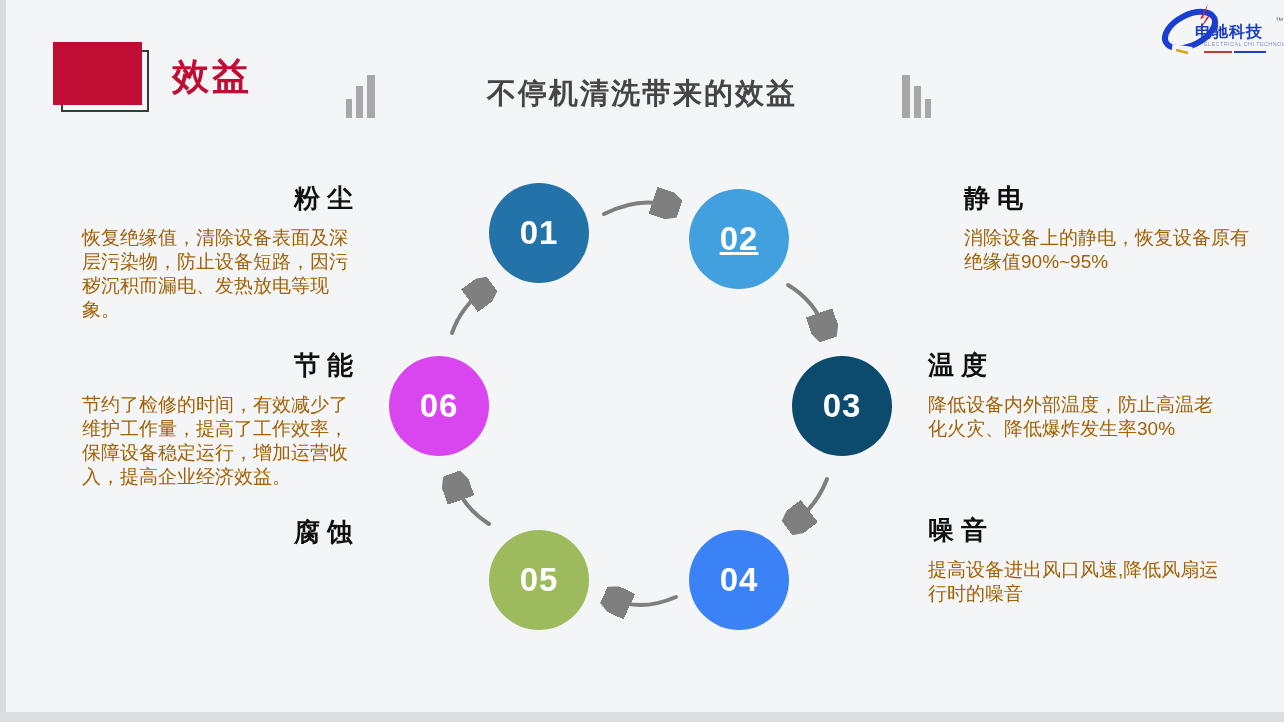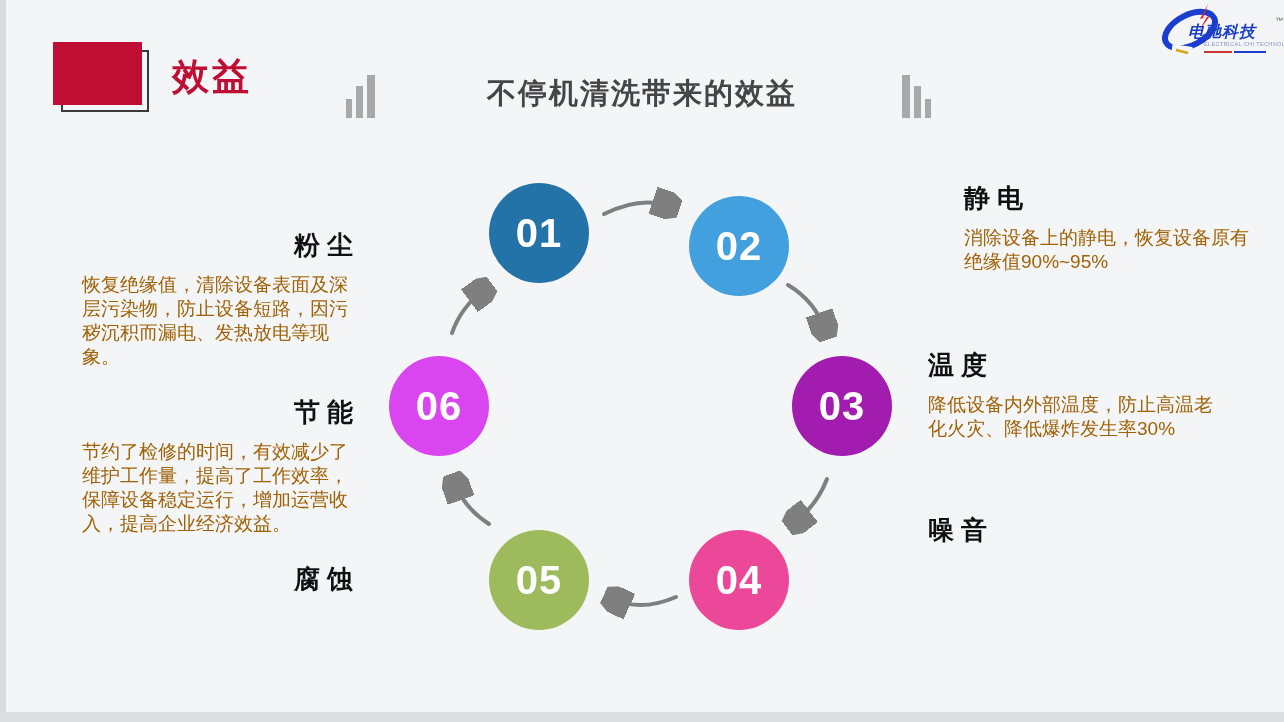--- a/index.html
+++ b/index.html
@@ -21,42 +21,42 @@
   .bars span { display:block; background:#a8a8a8; }
   .bars-left  { left:346px; top:75px; }
   .bars-right { left:902px; top:75px; }
   .bar-s { width:6px; height:19px; }
   .bar-m { width:7px; height:32px; }
   .bar-l { width:8px; height:43px; }
 
   
   .logo { position:absolute; left:1162px; top:2px; width:120px; height:58px; }
   .logo svg { position:absolute; left:0; top:0; }
-  .logo-brand { position:absolute; left:26px; top:20px; font-size:16px; font-weight:bold; font-style:italic; color:#1b3fc4; letter-spacing:1px; white-space:nowrap;text-align:center; }
+  .logo-brand { position:absolute; left:33px; top:20px; font-size:16px; font-weight:bold; color:#1b3fc4; letter-spacing:1px; white-space:nowrap;text-align:center; }
   .logo-tm { position:absolute; left:113px; top:14px; font-size:8px; color:#666; }
   .logo-caption { position:absolute; left:42px; top:39px; font-size:5.5px; color:#8a93c9; letter-spacing:.4px; white-space:nowrap; }
 
   
-  .circle { position:absolute; width:100px; height:100px; border-radius:50%; display:flex; align-items:center; justify-content:center; color:#fff; font-size:40px; font-weight:bold; letter-spacing:1px; }
+  .circle { position:absolute; width:100px; height:100px; border-radius:50%; display:flex; align-items:center; justify-content:center; color:#fff; font-size:33px; font-weight:bold; letter-spacing:1px; }
   .c0 { left:489px; top:183px; }
-  .c1 { left:689px; top:196px; }
+  .c1 { left:689px; top:189px;text-decoration:underline; }
   .c2 { left:792px; top:356px; }
   .c3 { left:689px; top:530px; }
   .c4 { left:489px; top:530px; }
   .c5 { left:389px; top:356px; }
 
   .arrows { position:absolute; left:0; top:0; }
   .arrows path { stroke:#7f7f7f; stroke-width:4; fill:none; stroke-linecap:round; }
 
   
   .blk { position:absolute; }
   .blk h3 { font-size:26px; font-weight:bold; color:#101010; letter-spacing:7px; margin-bottom:10px; }
   .blk p  { font-size:19px; color:#a16207; line-height:24px; }
   .blk-left  { width:274px; left:82px; }
-  .blk-left h3 { text-align:right; margin-right:-4px;margin-top:47px; }
+  .blk-left h3 { text-align:right; margin-right:-4px; }
   .blk-right { width:300px; left:928px; }
   .b-dust { top:181px; }
   .b-save { top:348px; }
   .b-corr { top:515px; }
   .b-stat { top:181px;margin-left:36px; }
   .b-temp { top:348px; }
   .b-nois { top:513px; }
 </style>
 </head>
 <body>
@@ -102,22 +102,22 @@
     <path d="M604,214 Q640,196 670,206" marker-end="url(#ah)"></path>
     <path d="M788,285 Q815,301 825,330" marker-end="url(#ah)"></path>
     <path d="M827,479 Q817,505 795,522" marker-end="url(#ah)"></path>
     <path d="M676,597 Q641,612 613,599" marker-end="url(#ah)"></path>
     <path d="M489,524 Q464,508 455,483" marker-end="url(#ah)"></path>
     <path d="M452,333 Q461,307 484,290" marker-end="url(#ah)"></path>
   </svg>
 
   <div class="circle c0" style="background-color: rgb(36, 115, 168);">01</div>
   <div class="circle c1" style="background-color: rgb(66, 160, 222);">02</div>
-  <div class="circle c2" style="background-color: #a21caf;">03</div>
-  <div class="circle c3" style="background-color: #ec4899;">04</div>
+  <div class="circle c2" style="background-color: #0c4a6e;">03</div>
+  <div class="circle c3" style="background-color: #3b82f6;">04</div>
   <div class="circle c4" style="background-color: rgb(157, 187, 92);">05</div>
   <div class="circle c5" style="background-color: #d946ef;">06</div>
 
   <div class="blk blk-left b-dust">
     <h3>粉尘</h3>
     <p>恢复绝缘值，清除设备表面及深层污染物，防止设备短路，因污秽沉积而漏电、发热放电等现象。</p>
   </div>
   <div class="blk blk-left b-save">
     <h3>节能</h3>
     <p>节约了检修的时间，有效减少了维护工作量，提高了工作效率，保障设备稳定运行，增加运营收入，提高企业经济效益。</p>
@@ -128,17 +128,18 @@
   <div class="blk blk-right b-stat">
     <h3>静电</h3>
     <p>消除设备上的静电，恢复设备原有绝缘值90%~95%</p>
   </div>
   <div class="blk blk-right b-temp">
     <h3>温度</h3>
     <p>降低设备内外部温度，防止高温老化火灾、降低爆炸发生率30%</p>
   </div>
   <div class="blk blk-right b-nois">
     <h3>噪音</h3>
+    <p>提高设备进出风口风速,降低风扇运行时的噪音</p>
   </div>
 
   <div class="edge-left"></div>
   <div class="edge-bottom"></div>
 </div>
 
 </body></html>

